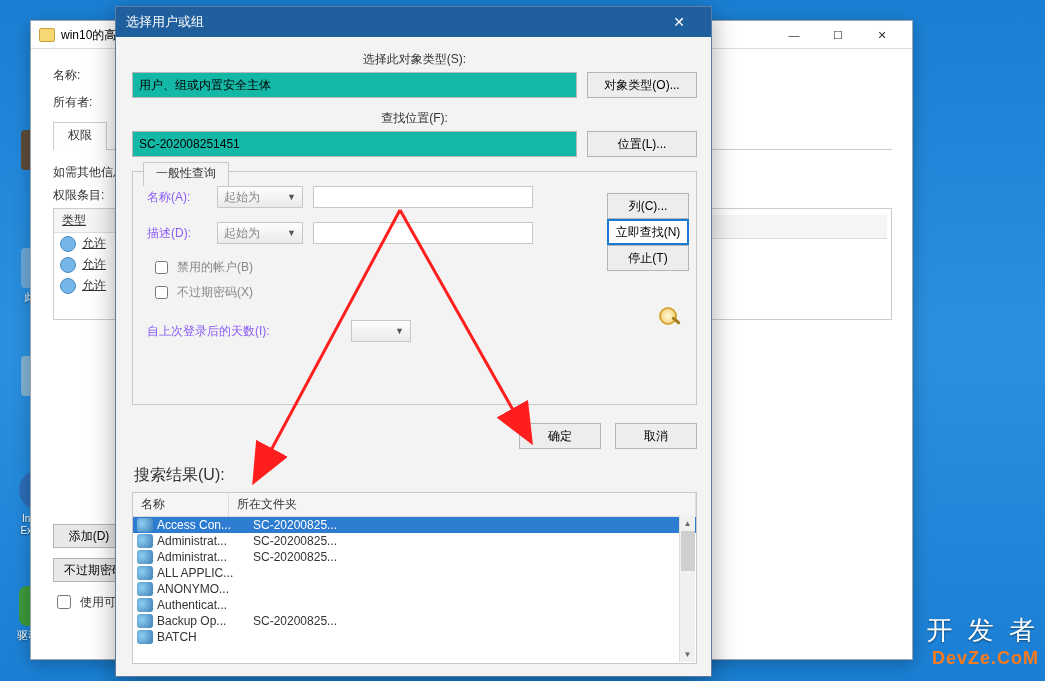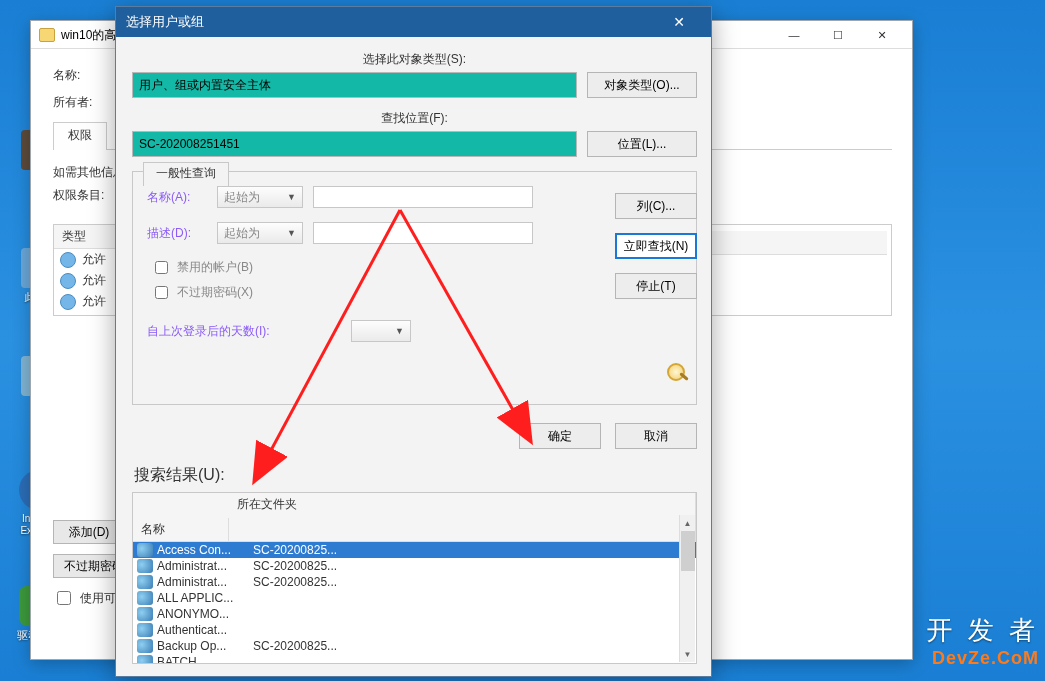--- a/index.html
+++ b/index.html
@@ -16,21 +16,21 @@
   .wbtns { margin-left:auto; display:flex; }
   .wbtn { width:44px; height:26px; display:flex; align-items:center; justify-content:center; font-size:11px; color:#333; }
 
   .perm-body { padding:18px 20px 12px 22px; font-size:12px; color:#333; }
   .row { display:flex; align-items:center; margin-bottom:10px; }
   .lbl { width:54px; }
 
   .tabbar { display:flex; border-bottom:1px solid #ccc; margin:8px 0 14px; }
   .tab { padding:4px 14px 6px; border:1px solid #ccc; border-bottom:none; background:#fefefe; font-size:12px; position:relative; top:1px; }
 
-  .perm-list { border:1px solid #ccc; height:92px; margin-top:20px; font-size:12px; }
+  .perm-list { border:1px solid #ccc; height:112px; margin-top:4px; font-size:12px;text-decoration:underline; }
   .perm-list .hdr { display:flex; background:#f5f5f5; border-bottom:1px solid #ddd; }
   .perm-list .hdr span { padding:3px 8px; border-right:1px solid #ddd; }
   .pl-row { display:flex; align-items:center; padding:2px 6px; gap:6px; }
   .usr-ico { width:16px; height:16px; background:#74b6e8; border-radius:50%; border:1px solid #4a8cc2; position:relative; }
 
   .bot-btns { display:flex; gap:10px; margin-top:14px; }
   .btn { display:inline-flex; align-items:center; justify-content:center; height:24px; min-width:72px; padding:0 10px; background:#e8e8e8; border:1px solid #b5b5b5; font-size:12px; cursor:pointer; }
   .chk { display:flex; align-items:center; gap:6px; margin-top:10px; font-size:12px; }
   .chk input { width:14px; height:14px; }
 
@@ -56,21 +56,21 @@
   .combo { width:86px; height:22px; border:1px solid #c7c7c7; background:linear-gradient(#fdfdfd,#eaeaea); font-size:12px; display:flex; align-items:center; justify-content:space-between; padding:0 6px; color:#888; }
   .combo .arr { font-size:9px; color:#555; }
   .qtxt { width:220px; height:22px; border:1px solid #c7c7c7; background:#fff; }
   .chkrow { display:flex; align-items:center; gap:6px; color:#888; margin:6px 0 4px 66px; font-size:12px;}
   .chkrow input { width:13px; height:13px; }
 
   .search-label { margin:50px 0 6px 2px; font-size:16px; }
   .result-grid { border:1px solid #c8c8c8; background:#fff; height:172px; overflow:auto; }
   .rg-hdr { display:flex; background:#f5f5f5; border-bottom:1px solid #ddd; font-size:12px; }
   .rg-hdr span { padding:3px 8px; border-right:1px solid #ddd; }
-  .rg-hdr span:first-child { width:96px;margin-top:25px; }
+  .rg-hdr span:first-child { width:96px; }
   .rg-hdr span:last-child { flex:1; }
   .rg-row { display:flex; align-items:center; font-size:12px; padding:1px 4px; gap:4px; }
   .rg-row.sel { background:#2d7cd1; color:#fff; }
   .rg-row .c1 { width:92px; overflow:hidden; white-space:nowrap; text-overflow:ellipsis; }
   .rg-row .c2 { flex:1; white-space:nowrap; }
   .grp-ico { width:16px; height:14px; background:radial-gradient(circle at 30% 40%,#8fcff2,#3a7db4); border-radius:3px; display:inline-block; }
 
   .footer-right { position:absolute; right:0; bottom:12px; text-align:right; padding-right:6px; }
   .footer-right .big { font-size:26px; color:#fff; font-weight:300; letter-spacing:4px; text-shadow:0 1px 2px rgba(0,0,0,.5); }
   .footer-right .url { font-size:18px; color:#ff7a1a; font-weight:600; letter-spacing:1px; }
@@ -211,21 +211,21 @@
           <span class="ql" style="width:140px">自上次登录后的天数(I):</span>
           <div style="width:44px"></div>
           <div class="combo" style="width:60px">
               <span></span>
               <span class="arr">▼</span>
             </div>
         </div>
         <div style="height:30px"></div>
       </div>
 
-      <div style="position:absolute; right:0; top:22px; display:flex; flex-direction:column; gap:14px;">
+      <div style="position:absolute; right:8px; top:22px; display:flex; flex-direction:column; ">
         <button class="rbtn" style="width:82px">列(C)...</button>
         <button class="rbtn highlight" style="width:82px">立即查找(N)</button>
         <button class="rbtn" style="width:82px">停止(T)</button>
         <div style="height:34px"></div>
         <div class="magnifier" style="align-self:flex-end;margin-right:4px"></div>
       </div>
     </div>
 
     <div style="display:flex; justify-content:flex-end; gap:14px; margin-top:18px">
       <button class="rbtn" style="width:82px">确定</button>

